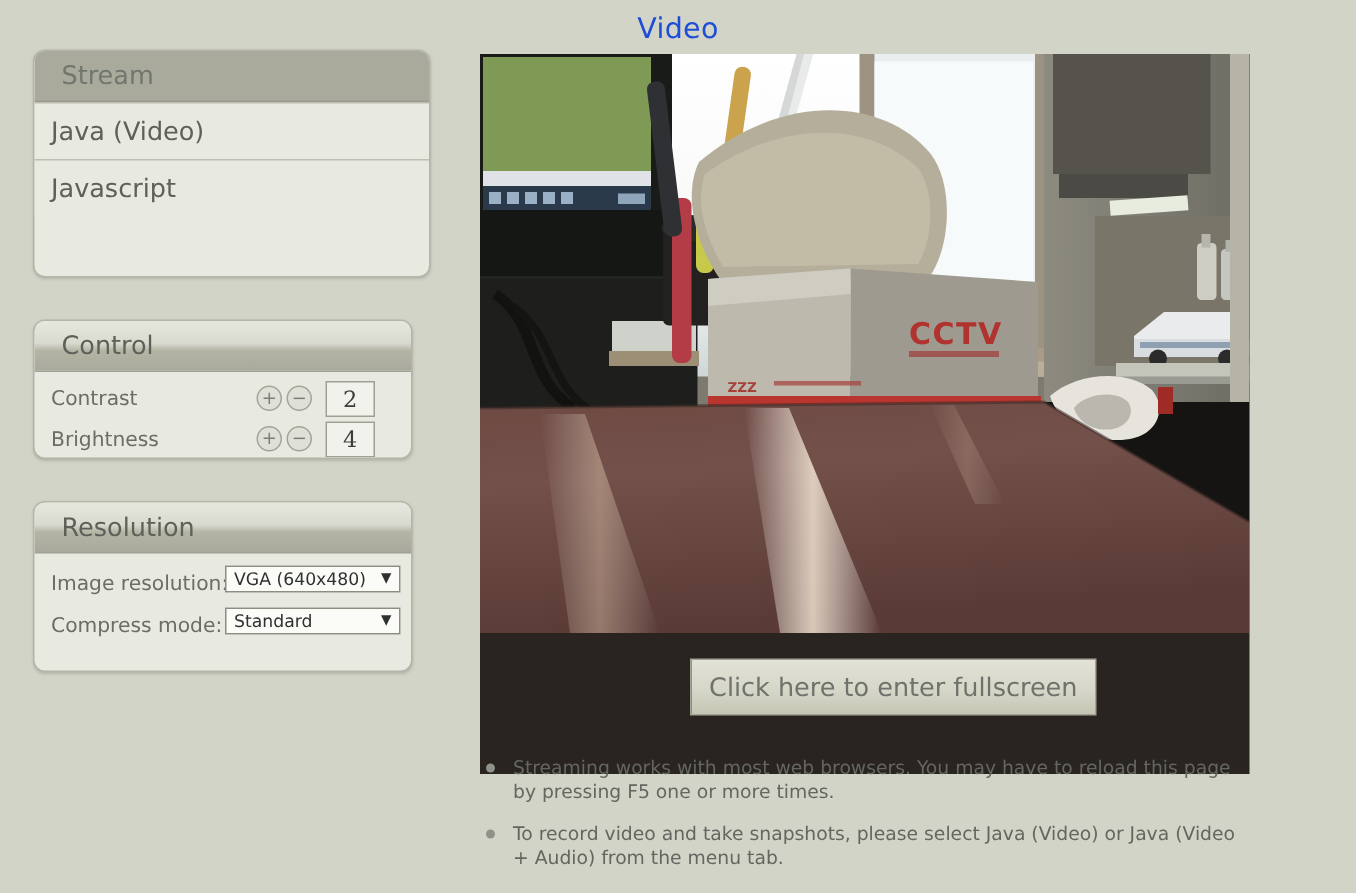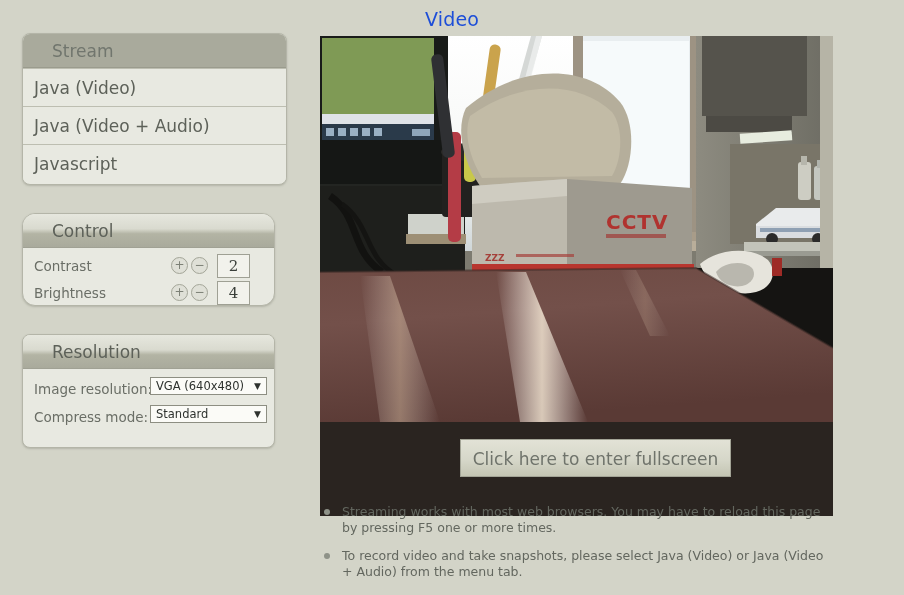--- a/index.html
+++ b/index.html
@@ -34,21 +34,21 @@
     background: #e8e9e1;
     border: 1px solid #b4b5a8;
     border-radius: 8px;
     box-shadow: 0 1px 2px rgba(120,122,110,0.35);
     box-sizing: border-box;
     overflow: hidden;
   }
   .panel-header {
     height: 34px;
     line-height: 34px;
-    padding-left: 29px;
+    padding-left: 18px;
     font-size: 17px;
     color: #6f736b;
     box-sizing: border-box;
   }
   .panel-header.flat {
     background: #a9aa9c;
     color: #71766e;
     border-bottom: 1px solid #9a9b8d;
   }
   .panel-header.grad {
@@ -76,21 +76,20 @@
     cursor: pointer;
   }
   .menu-item:first-of-type { border-top: none; }
 
   
   #control-panel {
     left: 22px;
     top: 213px;
     width: 253px;
     height: 93px;
-    border-radius: 13px;
   }
   .ctrl-body {
     padding: 6px 0 0 0;
   }
   .ctrl-row {
     height: 26px;
     position: relative;
     margin-bottom: 1px;
   }
   .ctrl-label {
@@ -231,21 +230,20 @@
   }
 </style>
 </head>
 <body>
 
 <div id="page-title">Video</div>
 
 <div class="panel" id="stream-panel">
   <div class="panel-header flat">Stream</div>
   <div class="menu-item">Java (Video)</div>
-  <div class="menu-item">Java (Video + Audio)</div>
   <div class="menu-item">Javascript</div>
 </div>
 
 <div class="panel" id="control-panel">
   <div class="panel-header grad">Control</div>
   <div class="ctrl-body">
 
     <div class="ctrl-row">
       <span class="ctrl-label">Contrast</span>
       <span class="step-btn step-plus">+</span>

